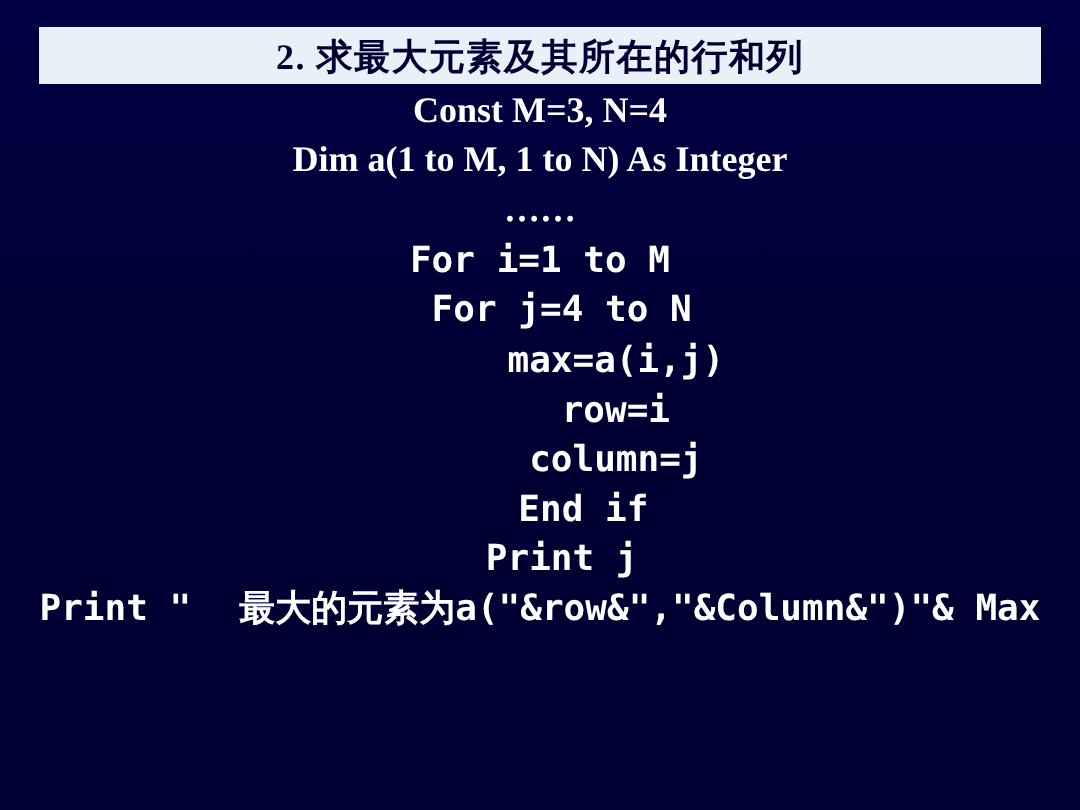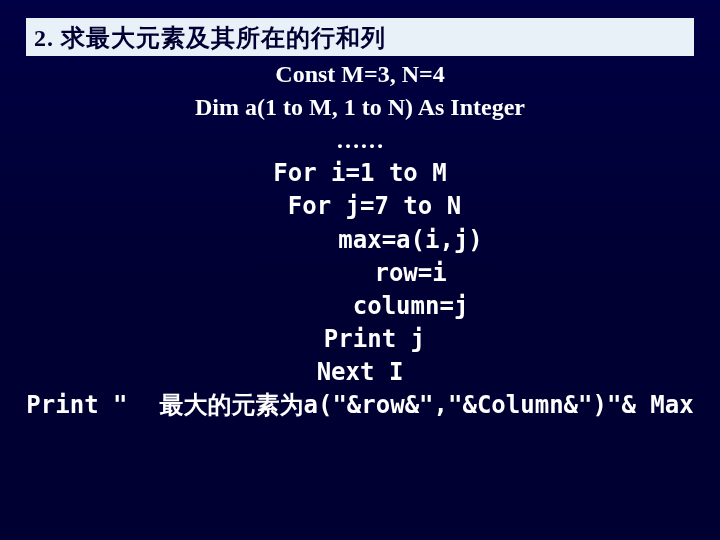--- a/index.html
+++ b/index.html
@@ -17,20 +17,21 @@
     position: relative;
     box-sizing: border-box;
   }
   .heading-wrap {
     position: absolute;
     top: 18px;
     left: 26px;
     right: 26px;
     background: #e8f0f8;
     padding: 4px 8px 2px 8px;
+    text-align: center;
   }
   .heading {
     font-family: "SimSun", "宋体", serif;
     font-size: 24px;
     font-weight: bold;
     color: #000033;
     letter-spacing: 1px;
   }
   .body {
     position: absolute;
@@ -62,22 +63,22 @@
 
   <div class="heading-wrap">
     <span class="heading">2. 求最大元素及其所在的行和列</span>
   </div>
 
   <div class="body">
     <div class="serif">Const M=3, N=4</div>
     <div class="serif">Dim  a(1 to M, 1 to N) As Integer</div>
     <div class="serif">……</div>
     <div class="code">For i=1 to M</div>
-    <div class="code">  For j=7 to N</div>
+    <div class="code">  For j=4 to N</div>
     <div class="code">       max=a(i,j)</div>
     <div class="code">       row=i</div>
     <div class="code">       column=j</div>
+    <div class="code">    End if</div>
     <div class="code">  Print j</div>
-    <div class="code">Next I</div>
     <div class="code"><span>Print "</span><span class="cjk">最大的元素为</span><span>a("&amp;row&amp;","&amp;Column&amp;")"&amp; Max</span></div>
   </div>
 
 </div>
 
 </body></html>

